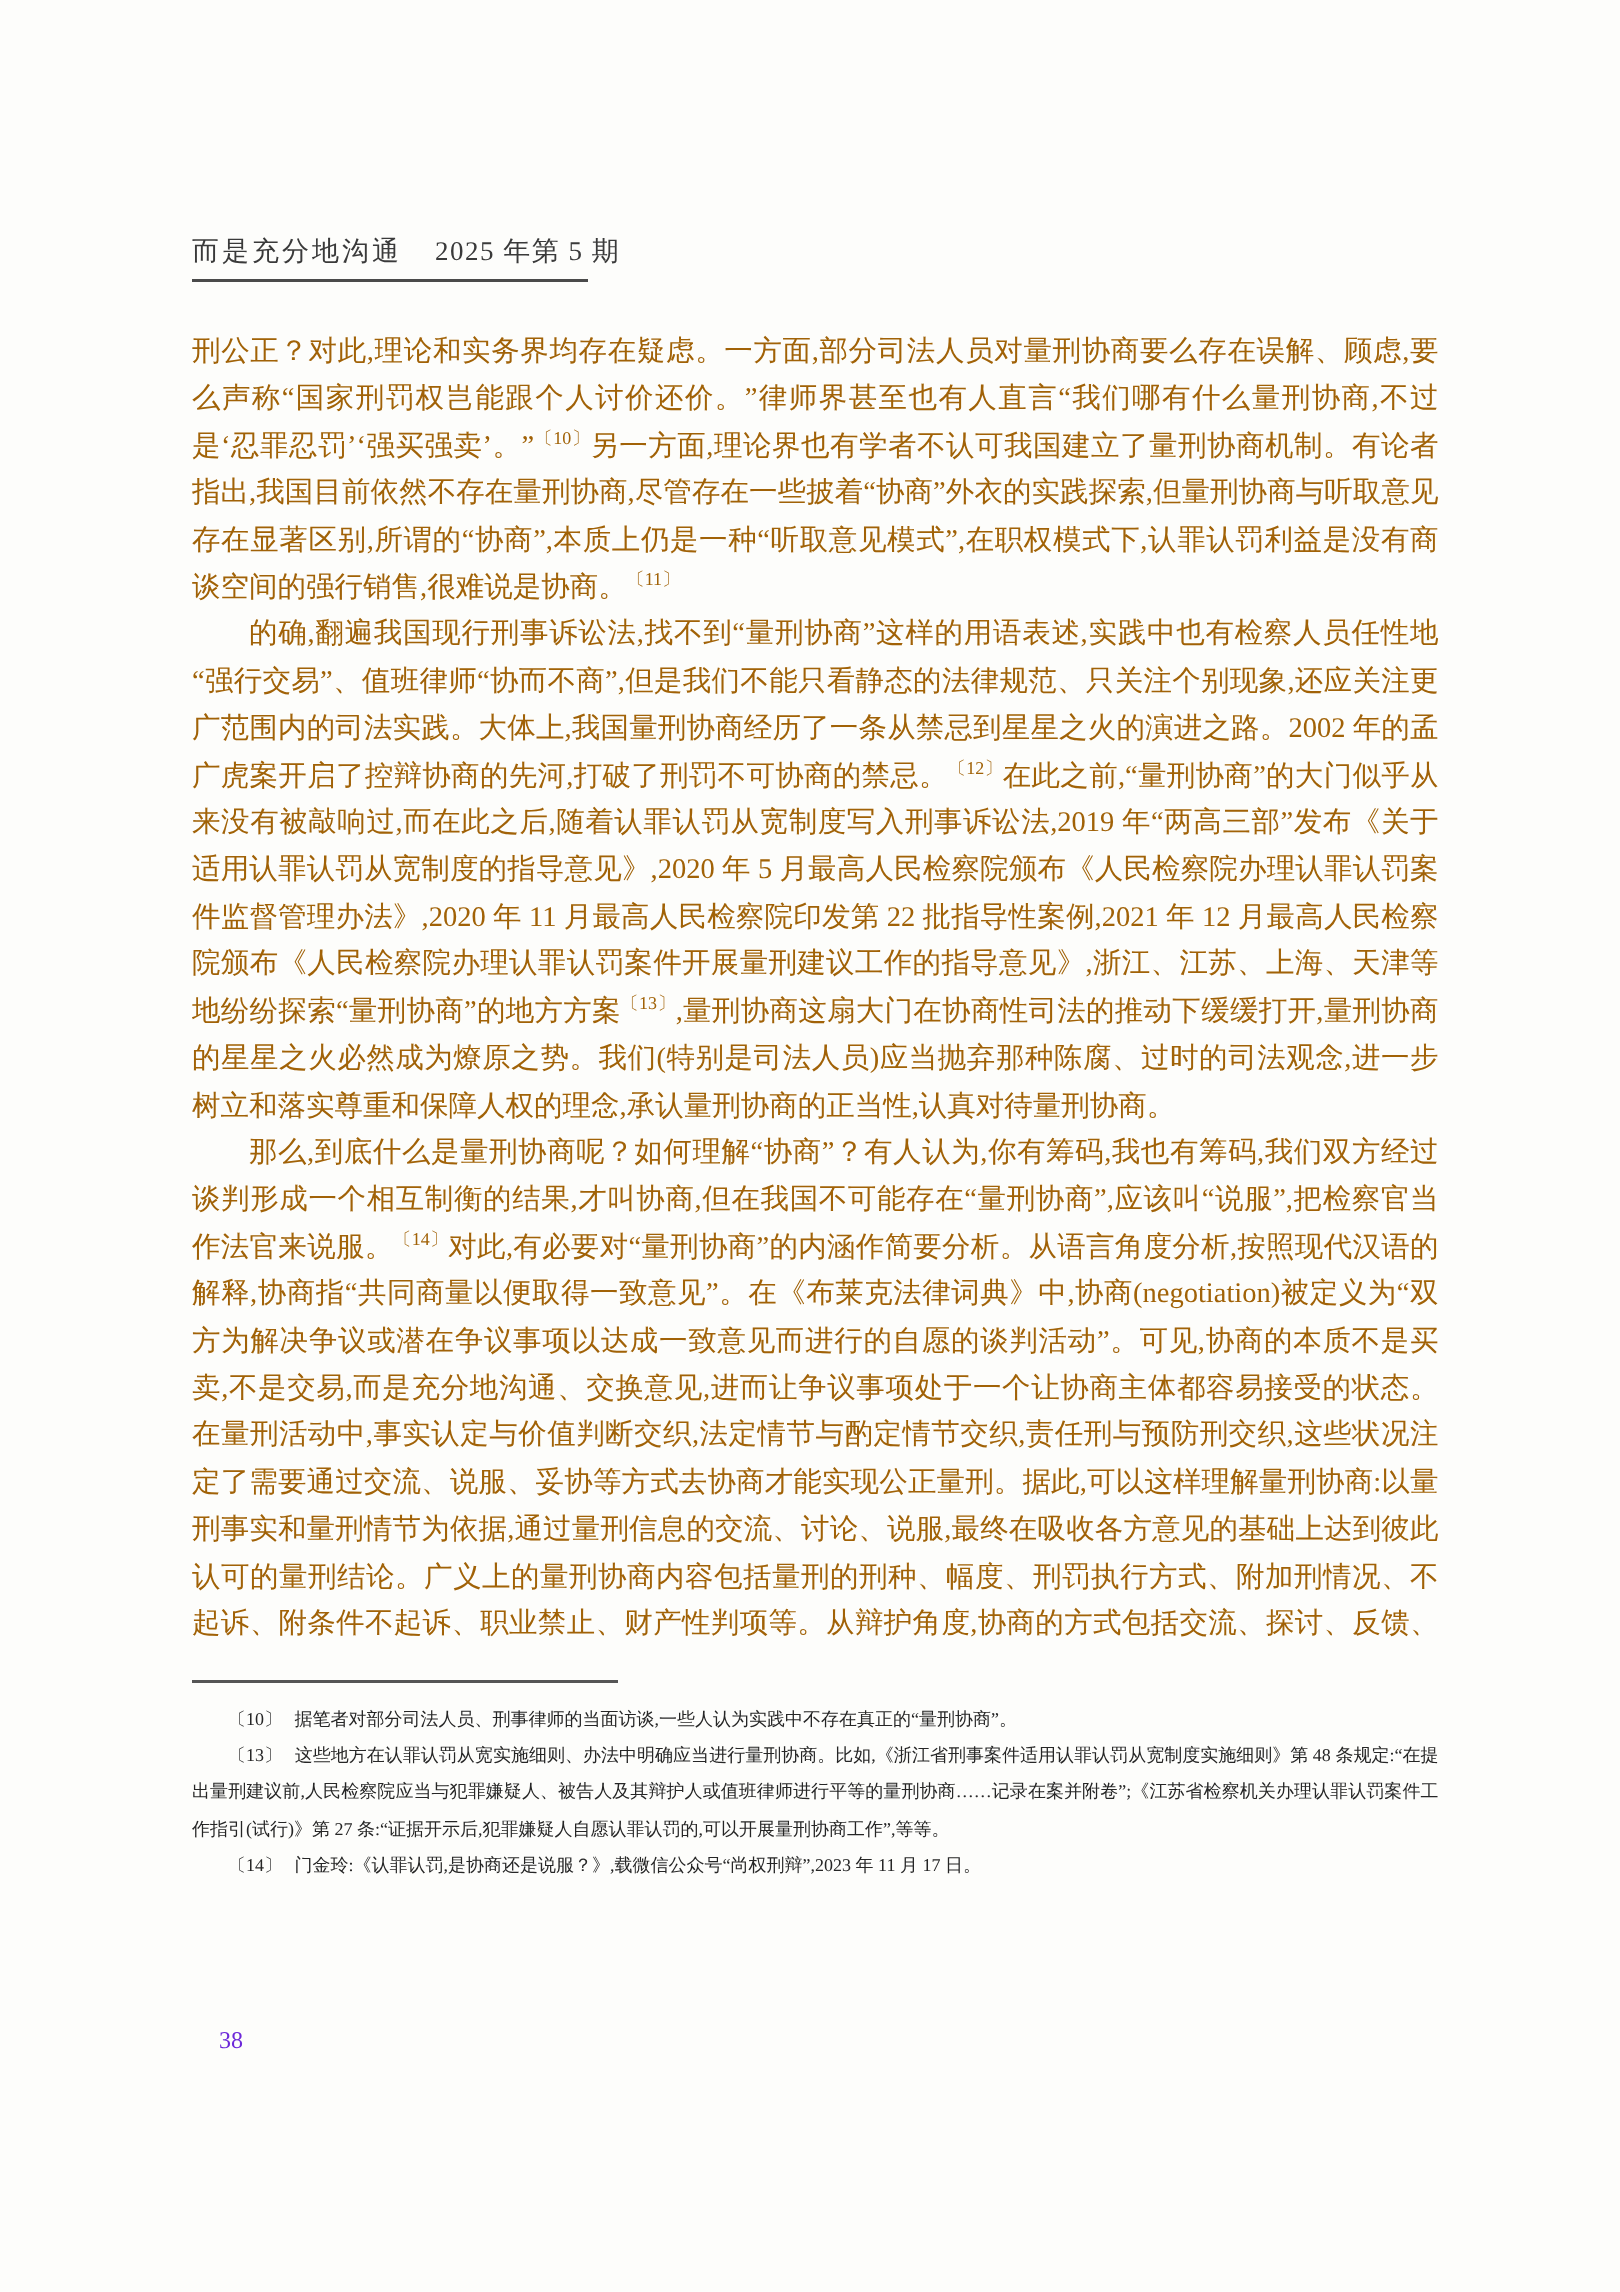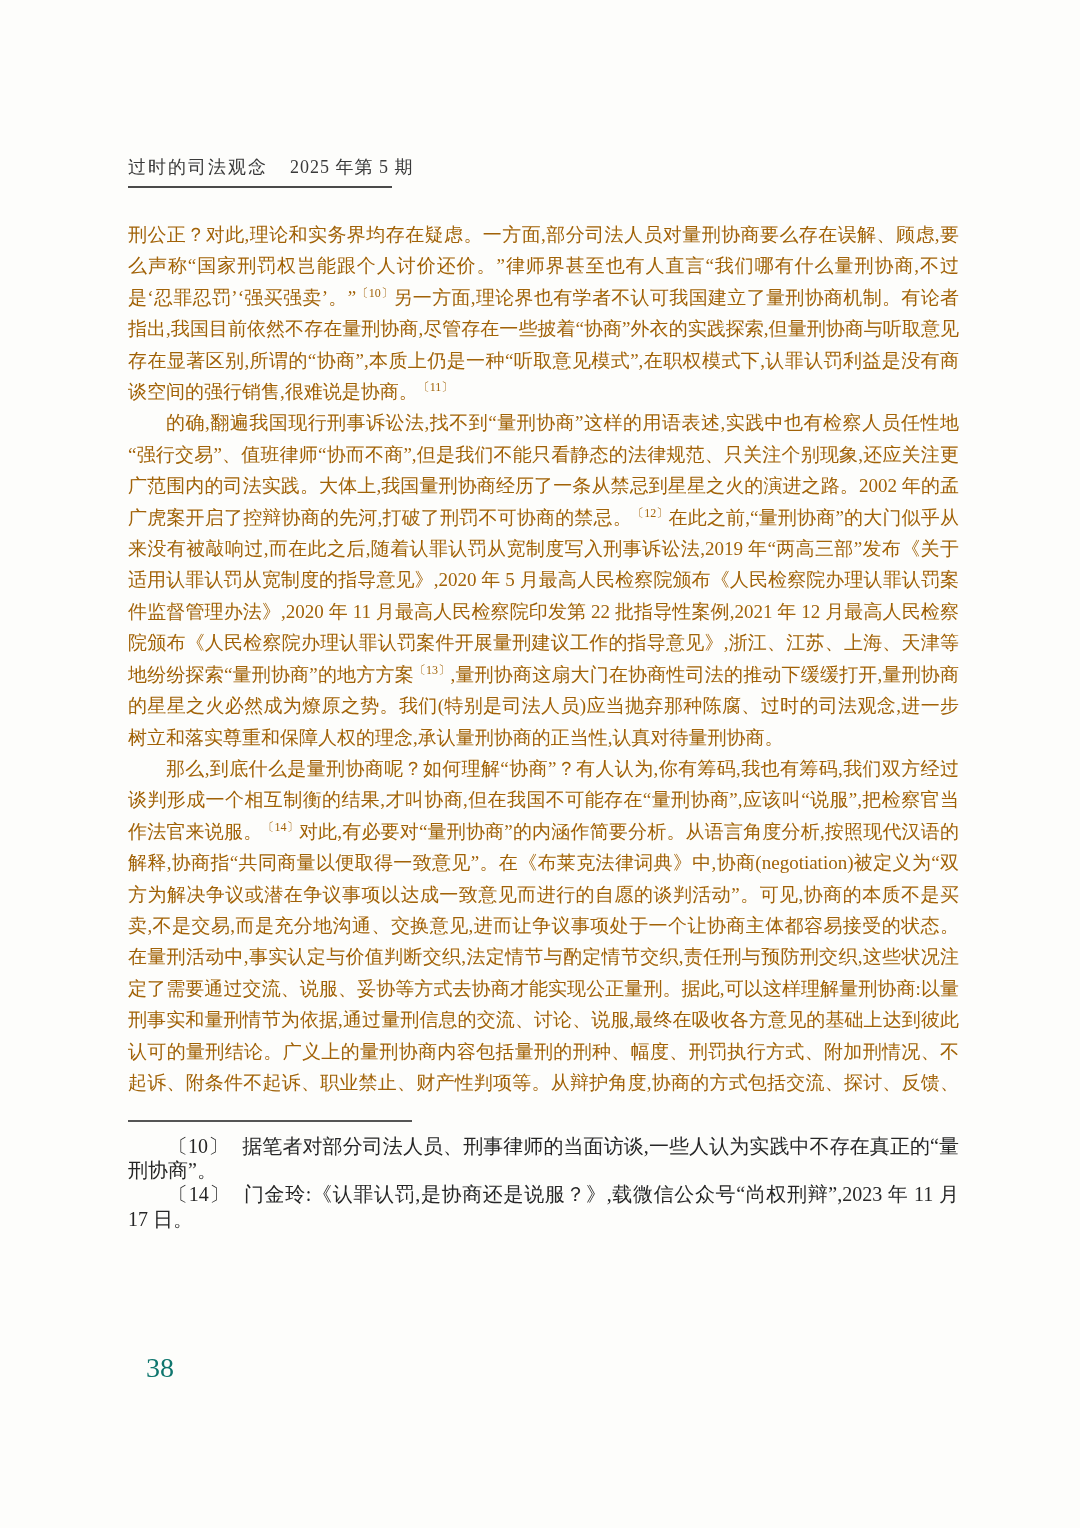--- a/index.html
+++ b/index.html
@@ -59,54 +59,55 @@
     left: 128px;
     width: 284px;
     height: 2px;
     background: #555;
   }
   .footnotes {
     position: absolute;
     top: 1134px;
     left: 128px;
     width: 831px;
-    font-size: 20px;
+    font-size: 12px;
     line-height: 24.2px;
     text-align: justify;
     color: #262626;
   }
   .footnotes .footnote { margin: 0; text-indent: 2em; }
   .footnotes .fn-marker { margin-right: 0.7em; }
   
   .page-number {
     position: absolute;
     top: 1352px;
     left: 146px;
-    font-size: 28px;
-    color: #0f766e;
+    font-size: 16px;
+    color: #6d28d9;
   }
 </style>
 </head>
 <body>
 
 <div class="page">
 
   <div class="journal-header">
-    <span>过时的司法观念</span><span class="issue">2025 年第 5 期</span>
+    <span>而是充分地沟通</span><span class="issue">2025 年第 5 期</span>
   </div>
   <div class="header-rule"></div>
 
   <div class="body-text">
       <p class="para">刑公正？对此,理论和实务界均存在疑虑。一方面,部分司法人员对量刑协商要么存在误解、顾虑,要么声称“国家刑罚权岂能跟个人讨价还价。”律师界甚至也有人直言“我们哪有什么量刑协商,不过是‘忍罪忍罚’‘强买强卖’。”<sup>〔10〕</sup>另一方面,理论界也有学者不认可我国建立了量刑协商机制。有论者指出,我国目前依然不存在量刑协商,尽管存在一些披着“协商”外衣的实践探索,但量刑协商与听取意见存在显著区别,所谓的“协商”,本质上仍是一种“听取意见模式”,在职权模式下,认罪认罚利益是没有商谈空间的强行销售,很难说是协商。<sup>〔11〕</sup></p>
       <p class="para indent">的确,翻遍我国现行刑事诉讼法,找不到“量刑协商”这样的用语表述,实践中也有检察人员任性地“强行交易”、值班律师“协而不商”,但是我们不能只看静态的法律规范、只关注个别现象,还应关注更广范围内的司法实践。大体上,我国量刑协商经历了一条从禁忌到星星之火的演进之路。2002 年的孟广虎案开启了控辩协商的先河,打破了刑罚不可协商的禁忌。<sup>〔12〕</sup>在此之前,“量刑协商”的大门似乎从来没有被敲响过,而在此之后,随着认罪认罚从宽制度写入刑事诉讼法,2019 年“两高三部”发布《关于适用认罪认罚从宽制度的指导意见》,2020 年 5 月最高人民检察院颁布《人民检察院办理认罪认罚案件监督管理办法》,2020 年 11 月最高人民检察院印发第 22 批指导性案例,2021 年 12 月最高人民检察院颁布《人民检察院办理认罪认罚案件开展量刑建议工作的指导意见》,浙江、江苏、上海、天津等地纷纷探索“量刑协商”的地方方案<sup>〔13〕</sup>,量刑协商这扇大门在协商性司法的推动下缓缓打开,量刑协商的星星之火必然成为燎原之势。我们(特别是司法人员)应当抛弃那种陈腐、过时的司法观念,进一步树立和落实尊重和保障人权的理念,承认量刑协商的正当性,认真对待量刑协商。</p>
       <p class="para indent">那么,到底什么是量刑协商呢？如何理解“协商”？有人认为,你有筹码,我也有筹码,我们双方经过谈判形成一个相互制衡的结果,才叫协商,但在我国不可能存在“量刑协商”,应该叫“说服”,把检察官当作法官来说服。<sup>〔14〕</sup>对此,有必要对“量刑协商”的内涵作简要分析。从语言角度分析,按照现代汉语的解释,协商指“共同商量以便取得一致意见”。在《布莱克法律词典》中,协商(negotiation)被定义为“双方为解决争议或潜在争议事项以达成一致意见而进行的自愿的谈判活动”。可见,协商的本质不是买卖,不是交易,而是充分地沟通、交换意见,进而让争议事项处于一个让协商主体都容易接受的状态。在量刑活动中,事实认定与价值判断交织,法定情节与酌定情节交织,责任刑与预防刑交织,这些状况注定了需要通过交流、说服、妥协等方式去协商才能实现公正量刑。据此,可以这样理解量刑协商:以量刑事实和量刑情节为依据,通过量刑信息的交流、讨论、说服,最终在吸收各方意见的基础上达到彼此认可的量刑结论。广义上的量刑协商内容包括量刑的刑种、幅度、刑罚执行方式、附加刑情况、不起诉、附条件不起诉、职业禁止、财产性判项等。从辩护角度,协商的方式包括交流、探讨、反馈、说服、驳斥、合意,等等。实践中,量刑协商的过程一般表现为检察机关依职权启动量刑协商后,先告知己方意见,然后听取辩方意见,在经过一轮意见交锋后,双方再进行多轮意见的交换、磋商、修</p>
     </div>
 
   <div class="footnote-rule"></div>
 
   <div class="footnotes">
       <p class="footnote"><span class="fn-marker">〔10〕</span><span>据笔者对部分司法人员、刑事律师的当面访谈,一些人认为实践中不存在真正的“量刑协商”。</span></p>
+      <p class="footnote"><span class="fn-marker">〔13〕</span><span>这些地方在认罪认罚从宽实施细则、办法中明确应当进行量刑协商。比如,《浙江省刑事案件适用认罪认罚从宽制度实施细则》第 48 条规定:“在提出量刑建议前,人民检察院应当与犯罪嫌疑人、被告人及其辩护人或值班律师进行平等的量刑协商……记录在案并附卷”;《江苏省检察机关办理认罪认罚案件工作指引(试行)》第 27 条:“证据开示后,犯罪嫌疑人自愿认罪认罚的,可以开展量刑协商工作”,等等。</span></p>
       <p class="footnote"><span class="fn-marker">〔14〕</span><span>门金玲:《认罪认罚,是协商还是说服？》,载微信公众号“尚权刑辩”,2023 年 11 月 17 日。</span></p>
     </div>
 
   <div class="page-number">38</div>
 
 </div>
 
 </body></html>

